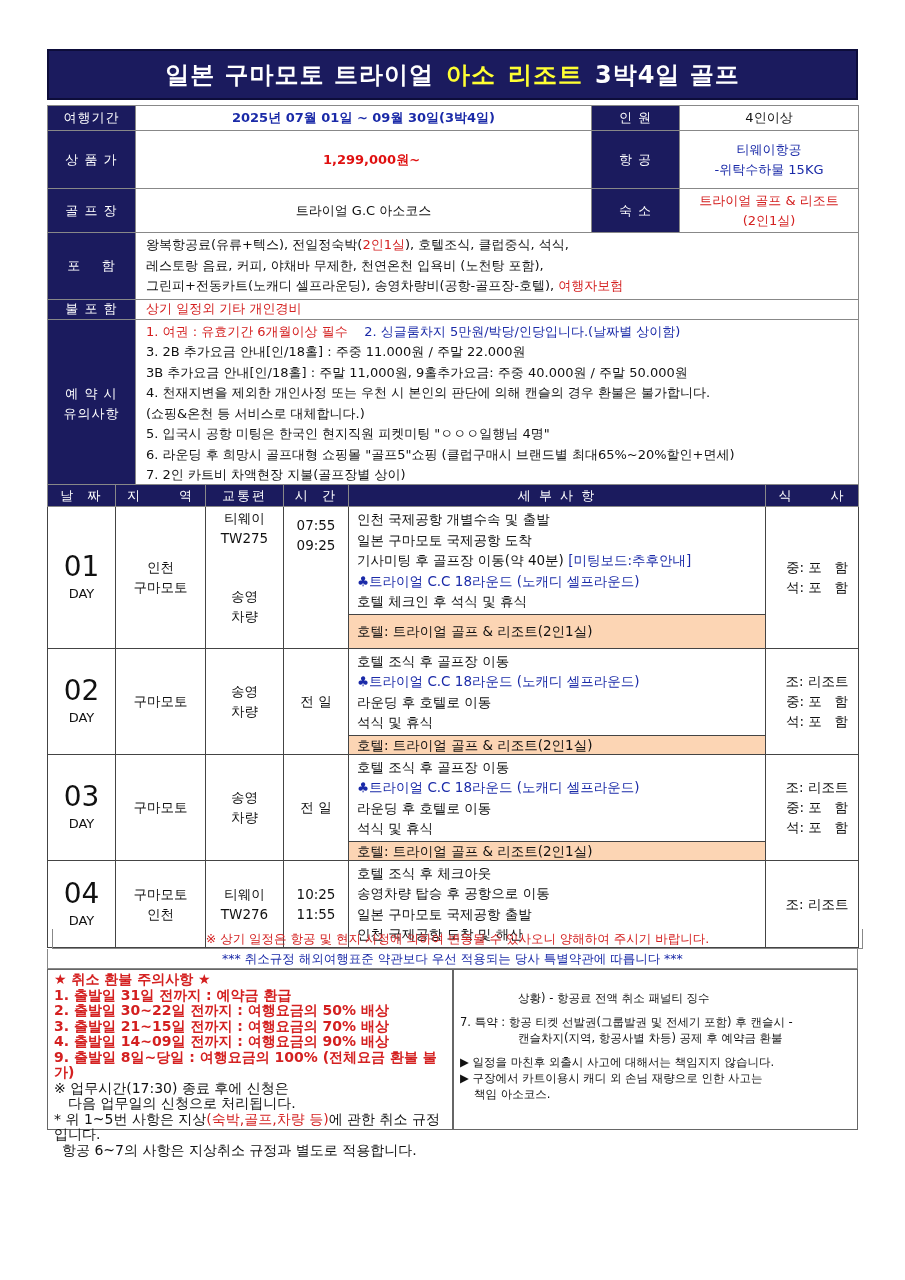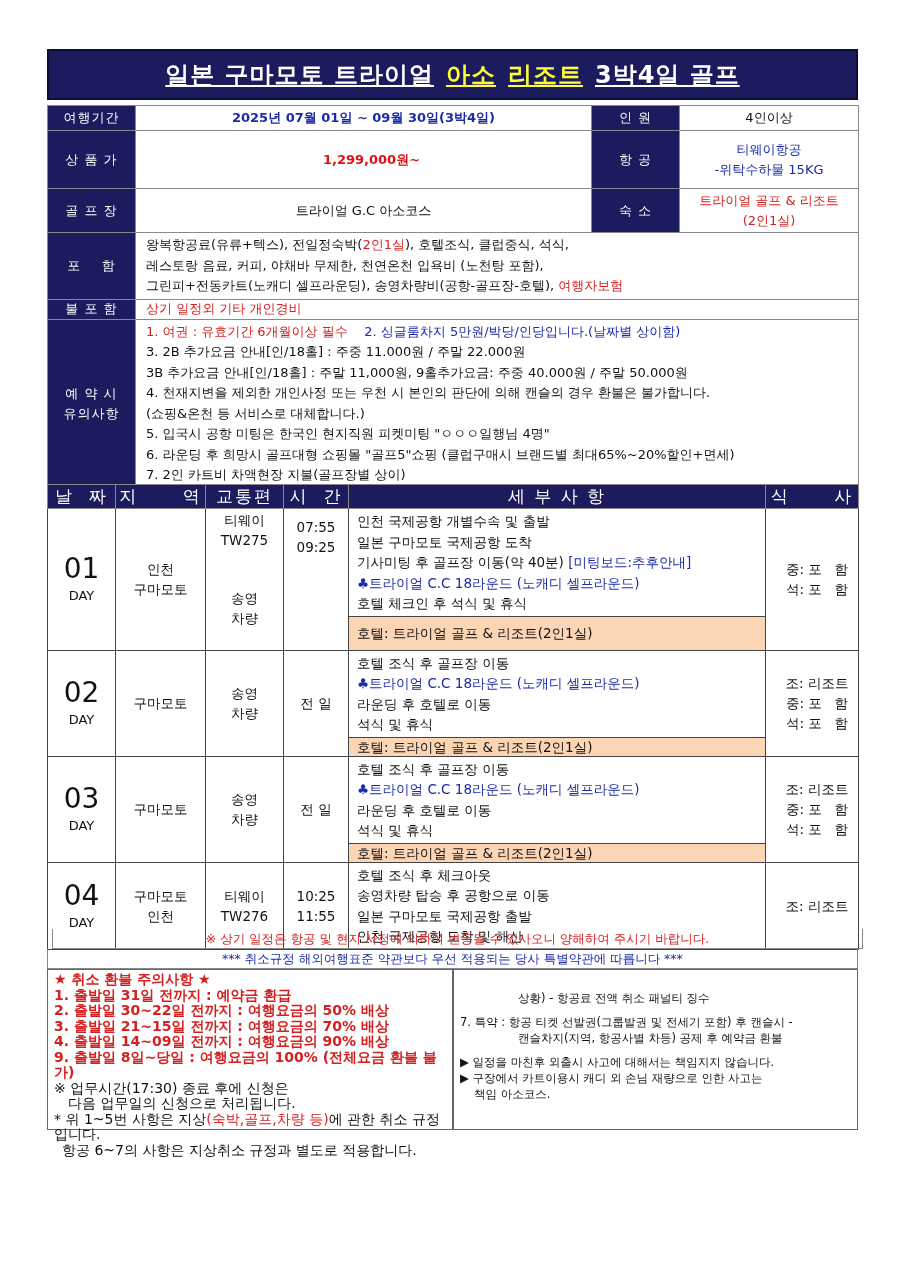--- a/index.html
+++ b/index.html
@@ -6,41 +6,41 @@
     html, body { width: 905px; height: 1280px; background: #ffffff; }
     body { font-family: "DejaVu Sans", "Liberation Sans", sans-serif; color: #111; position: relative; overflow: hidden; }
 
     .title-bar {
       position: absolute; left: 47px; top: 49px; width: 811px; height: 51px;
       background: #1b1b5e; border: 2px solid #0d0d3a;
       display: flex; align-items: center; justify-content: center;
       color: #fff; font-size: 24px; font-weight: bold; letter-spacing: 1px;
     }
     .title-bar .yellow { color: #ffff33; }
-    .title-bar span { margin: 0 6px; text-decoration: underline; }
+    .title-bar span { margin: 0 6px; }
 
     .info-table {
       position: absolute; left: 47px; top: 105px; width: 811px;
       border-collapse: collapse; table-layout: fixed;
     }
     .info-table td { border: 1px solid #888; font-size: 13px; vertical-align: middle; }
     .lbl { background: #1b1b5e; color: #fff; text-align: center; font-size: 13px; letter-spacing: 1px; }
     .center { text-align: center; }
     .date-val { color: #1a2aa8; font-weight: bold; font-size: 15.5px; text-align: center; }
     .price-val { color: #e01010; font-weight: bold; font-size: 19px; text-align: center; padding-left: 16px; }
     .red { color: #d42020; }
     .blue { color: #1a2aa8; }
     .bullets td.txt { padding: 2px 10px; line-height: 20.5px; }
 
     .sched {
       position: absolute; left: 47px; top: 484px; width: 811px;
       border-collapse: collapse; table-layout: fixed;
     }
     .sched th {
-      background: #1b1b5e; color: #fff; font-weight: normal; font-size: 17px; height: 22px;
+      background: #1b1b5e; color: #fff; font-weight: normal; font-size: 13px; height: 22px;
       border: 1px solid #888; letter-spacing: 2px;
     }
     .sched td { border: 1px solid #444; font-size: 13.5px; vertical-align: middle; text-align: center; line-height: 20px; }
     .sched td.day { font-size: 13px; margin-top: 32px; }
     .sched td.day .num { font-size: 28px; line-height: 34px; display: block; }
     .sched td.detail { text-align: left; padding: 0; vertical-align: top; }
     .sched td.detail .lines { padding: 2px 8px; line-height: 20.5px; }
     .sched td.detail .hotel { background: #fcd5b4; border-top: 1px solid #444; padding: 0 8px; }
     .club { color: #1a2aa8; }
     .meals { text-align: right; padding-left: 10px; margin-top: 24px; }

